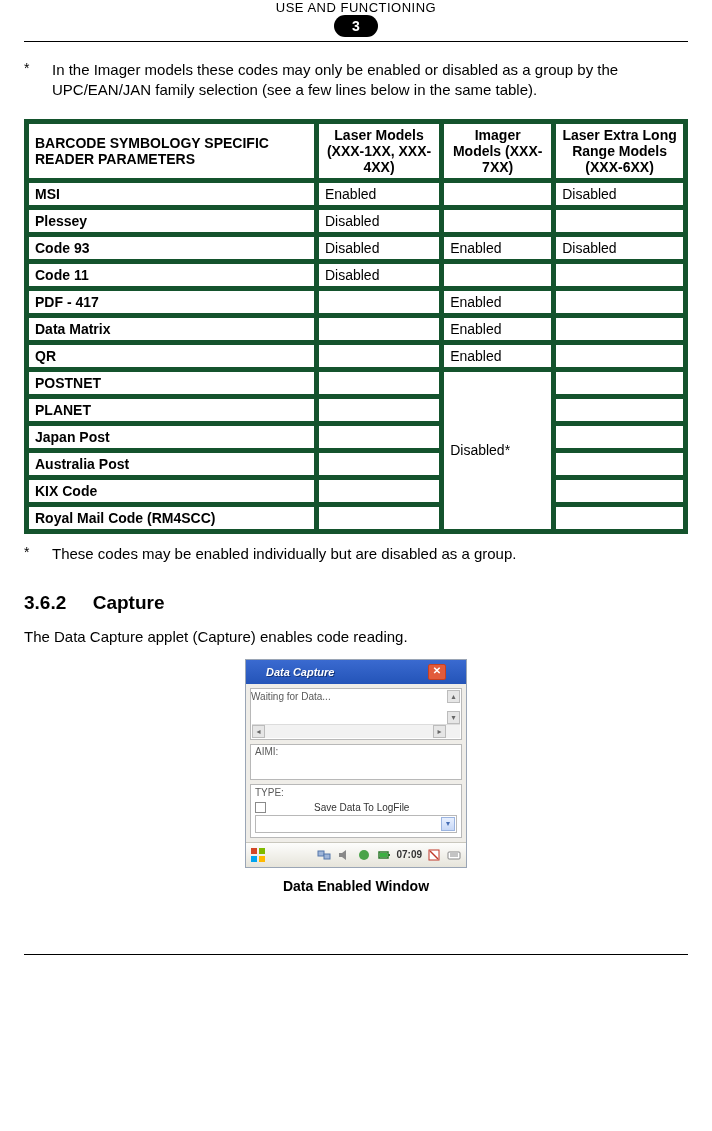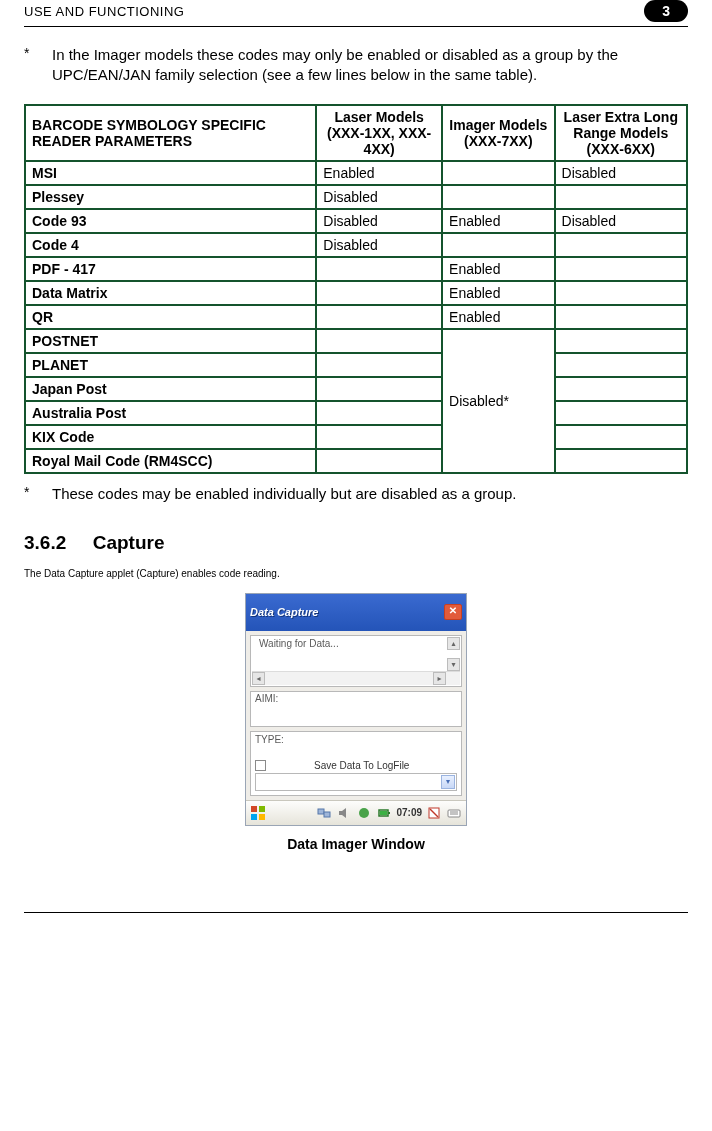--- a/index.html
+++ b/index.html
@@ -13,20 +13,21 @@
   }
   .page {
     padding: 0 24px 24px 24px;
     box-sizing: border-box;
   }
   .header-row {
     display: flex;
     align-items: center;
     justify-content: space-between;
     margin-bottom: 2px;
+    flex-direction: column;
   }
   .header-title {
     font-size: 13px;
     letter-spacing: 0.5px;
   }
   .chapter-badge {
     background: #000;
     color: #fff;
     border-radius: 12px;
     padding: 2px 18px;
@@ -51,21 +52,21 @@
     font-size: 15px;
     line-height: 1.35;
   }
   table.sym {
     border-collapse: collapse;
     width: 100%;
     margin: 14px 0 10px 0;
     table-layout: fixed;
   }
   table.sym th, table.sym td {
-    border: 2px solid #14532d;
+    border: 5px solid #14532d;
     font-size: 14px;
     padding: 3px 6px;
     vertical-align: middle;
     text-align: left;
     word-wrap: break-word;
   }
   table.sym th {
     font-weight: bold;
   }
   table.sym th.center-col {
@@ -78,44 +79,44 @@
   table.sym col.c0 { width: 44%; }
   table.sym col.c1 { width: 19%; }
   table.sym col.c2 { width: 17%; }
   table.sym col.c3 { width: 20%; }
   .section-heading {
     font-size: 19px;
     font-weight: bold;
     margin: 28px 0 14px 0;
   }
   .body-text {
-    font-size: 10px;
+    font-size: 15px;
     margin: 0 0 14px 0;
   }
   .capture-figure {
     text-align: center;
     margin: 10px 0 8px 0;
   }
   .capture-window {
     display: inline-block;
     width: 220px;
     border: 1px solid #9aa5b5;
     background: #efede8;
     text-align: left;
     font-size: 11px;
     font-family: Tahoma, Arial, sans-serif;
   }
   .cw-titlebar {
-    height: 37px;
+    height: 24px;
     background: linear-gradient(to bottom, #3a6ad0, #2454b8);
     color: #fff;
     display: flex;
     align-items: center;
     justify-content: space-between;
-    padding: 0 4px;
+    padding: 0 20px;
   }
   .cw-title {
     font-weight: bold;
     font-size: 11px;
     font-style: italic;
     text-shadow: 1px 1px 0 #13347a;
   }
   .cw-close {
     width: 16px;
     height: 14px;
@@ -129,21 +130,21 @@
     font-weight: bold;
   }
   .cw-body {
     padding: 4px;
   }
   .cw-textarea {
     background: #fff;
     border: 1px solid #b8b8b8;
     height: 52px;
     position: relative;
-    padding: 2px 16px 2px 8px;
+    padding: 2px 16px 2px 0;
     color: #5a5a5a;
     font-size: 10px;
     box-sizing: border-box;
     margin-bottom: 2px;
   }
   .cw-scroll-up, .cw-scroll-down, .cw-scroll-left, .cw-scroll-right {
     position: absolute;
     width: 13px;
     height: 13px;
     background: #e6e6e6;
@@ -177,21 +178,21 @@
   }
   .cw-type-box {
     background: #fff;
     border: 1px solid #b8b8b8;
     margin-top: 4px;
     padding: 2px 4px 4px 4px;
   }
   .cw-type-label {
     color: #5a5a5a;
     font-size: 10px;
-    margin-bottom: 15px;
+    margin-bottom: 4px;
   }
   .cw-checkbox-row {
     display: flex;
     align-items: center;
     font-size: 10px;
     color: #333;
     margin: 4px 0 2px 0;
     gap: 44px;
   }
   .cw-checkbox {
@@ -312,21 +313,21 @@
       <td></td>
       <td></td>
     </tr>
     <tr>
       <td class="rowhead">Code 93</td>
       <td>Disabled</td>
       <td>Enabled</td>
       <td>Disabled</td>
     </tr>
     <tr>
-      <td class="rowhead">Code 4</td>
+      <td class="rowhead">Code 11</td>
       <td>Disabled</td>
       <td></td>
       <td></td>
     </tr>
     <tr>
       <td class="rowhead">PDF - 417</td>
       <td></td>
       <td>Enabled</td>
       <td></td>
     </tr>
@@ -461,18 +462,18 @@
           <span class="tb-icon">
             <svg width="14" height="14" viewBox="0 0 14 14">
                 <rect x="1" y="4" width="12" height="7" rx="1" fill="#fff" stroke="#888"></rect>
                 <line x1="3" y1="6" x2="11" y2="6" stroke="#888"></line>
                 <line x1="3" y1="8" x2="11" y2="8" stroke="#888"></line>
               </svg>
           </span>
         </div>
       </div>
     </div>
-    <div class="figure-caption">Data Imager Window</div>
+    <div class="figure-caption">Data Enabled Window</div>
   </div>
 
   <hr class="footer-hr">
 
 </div>
 
 </body></html>

